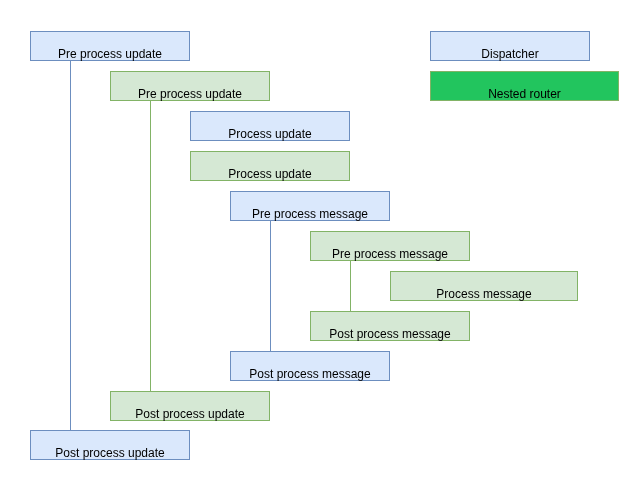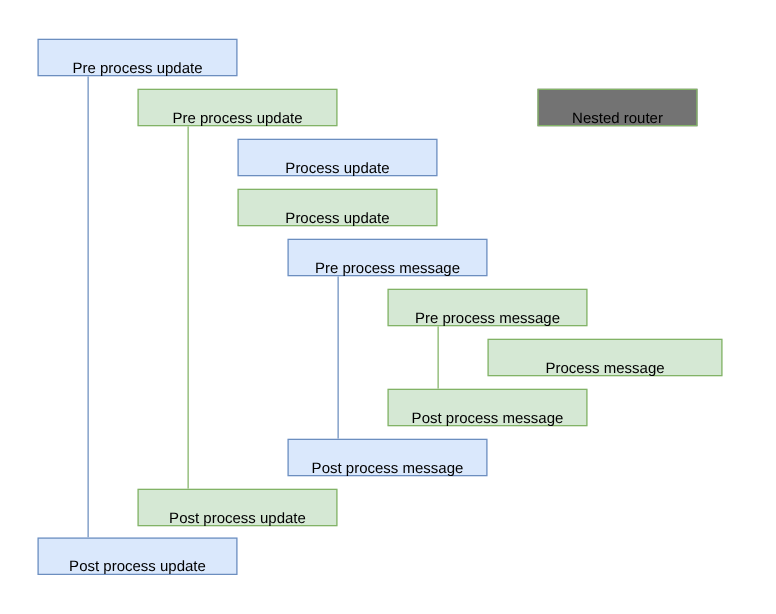--- a/index.html
+++ b/index.html
@@ -40,24 +40,27 @@
 <div class="canvas">
 
   <div class="connector" style="left: 70px; top: 61px; height: 369px; background: rgb(108, 142, 191);"></div>
   <div class="connector" style="left: 150px; top: 101px; height: 290px; background: rgb(130, 179, 102);"></div>
   <div class="connector" style="left: 270px; top: 221px; height: 130px; background: rgb(108, 142, 191);"></div>
   <div class="connector" style="left: 350px; top: 261px; height: 50px; background: rgb(130, 179, 102);"></div>
 
   <div class="node" style="left: 30px; top: 31px; width: 160px; height: 30px; background: rgb(218, 232, 252); border-color: rgb(108, 142, 191);">
     <span class="node-label">Pre process update</span>
   </div>
+  <div class="node" style="left: 430px; top: 31px; width: 160px; height: 30px; background: rgb(218, 232, 252); border-color: rgb(108, 142, 191);">
+    <span class="node-label">Dispatcher</span>
+  </div>
   <div class="node" style="left: 110px; top: 71px; width: 160px; height: 30px; background: rgb(213, 232, 212); border-color: rgb(130, 179, 102);">
     <span class="node-label">Pre process update</span>
   </div>
-  <div class="node" style="left: 430px; top: 71px; width: 128px; height: 30px; background: #737373; border-color: rgb(130, 179, 102);">
+  <div class="node" style="left: 430px; top: 71px; width: 189px; height: 30px; background: #22c55e; border-color: rgb(130, 179, 102);">
     <span class="node-label">Nested router</span>
   </div>
   <div class="node" style="left: 190px; top: 111px; width: 160px; height: 30px; background: rgb(218, 232, 252); border-color: rgb(108, 142, 191);">
     <span class="node-label">Process update</span>
   </div>
   <div class="node" style="left: 190px; top: 151px; width: 160px; height: 30px; background: rgb(213, 232, 212); border-color: rgb(130, 179, 102);">
     <span class="node-label">Process update</span>
   </div>
   <div class="node" style="left: 230px; top: 191px; width: 160px; height: 30px; background: rgb(218, 232, 252); border-color: rgb(108, 142, 191);">
     <span class="node-label">Pre process message</span>

